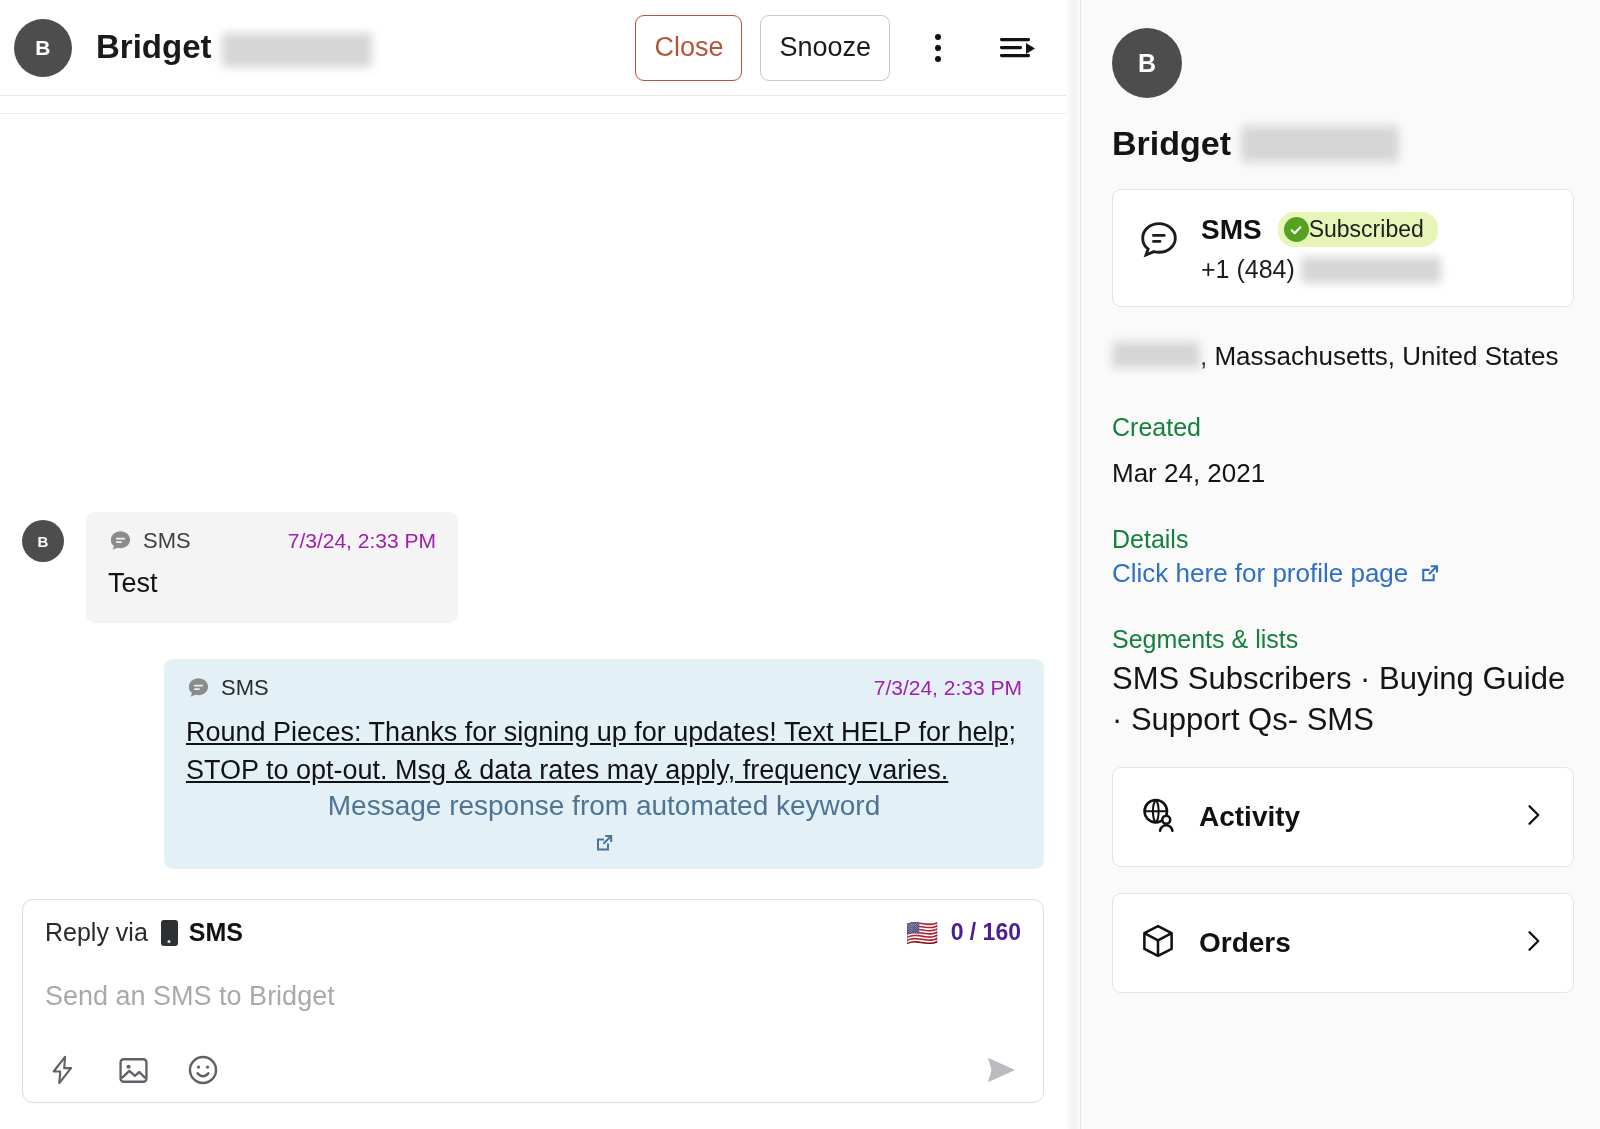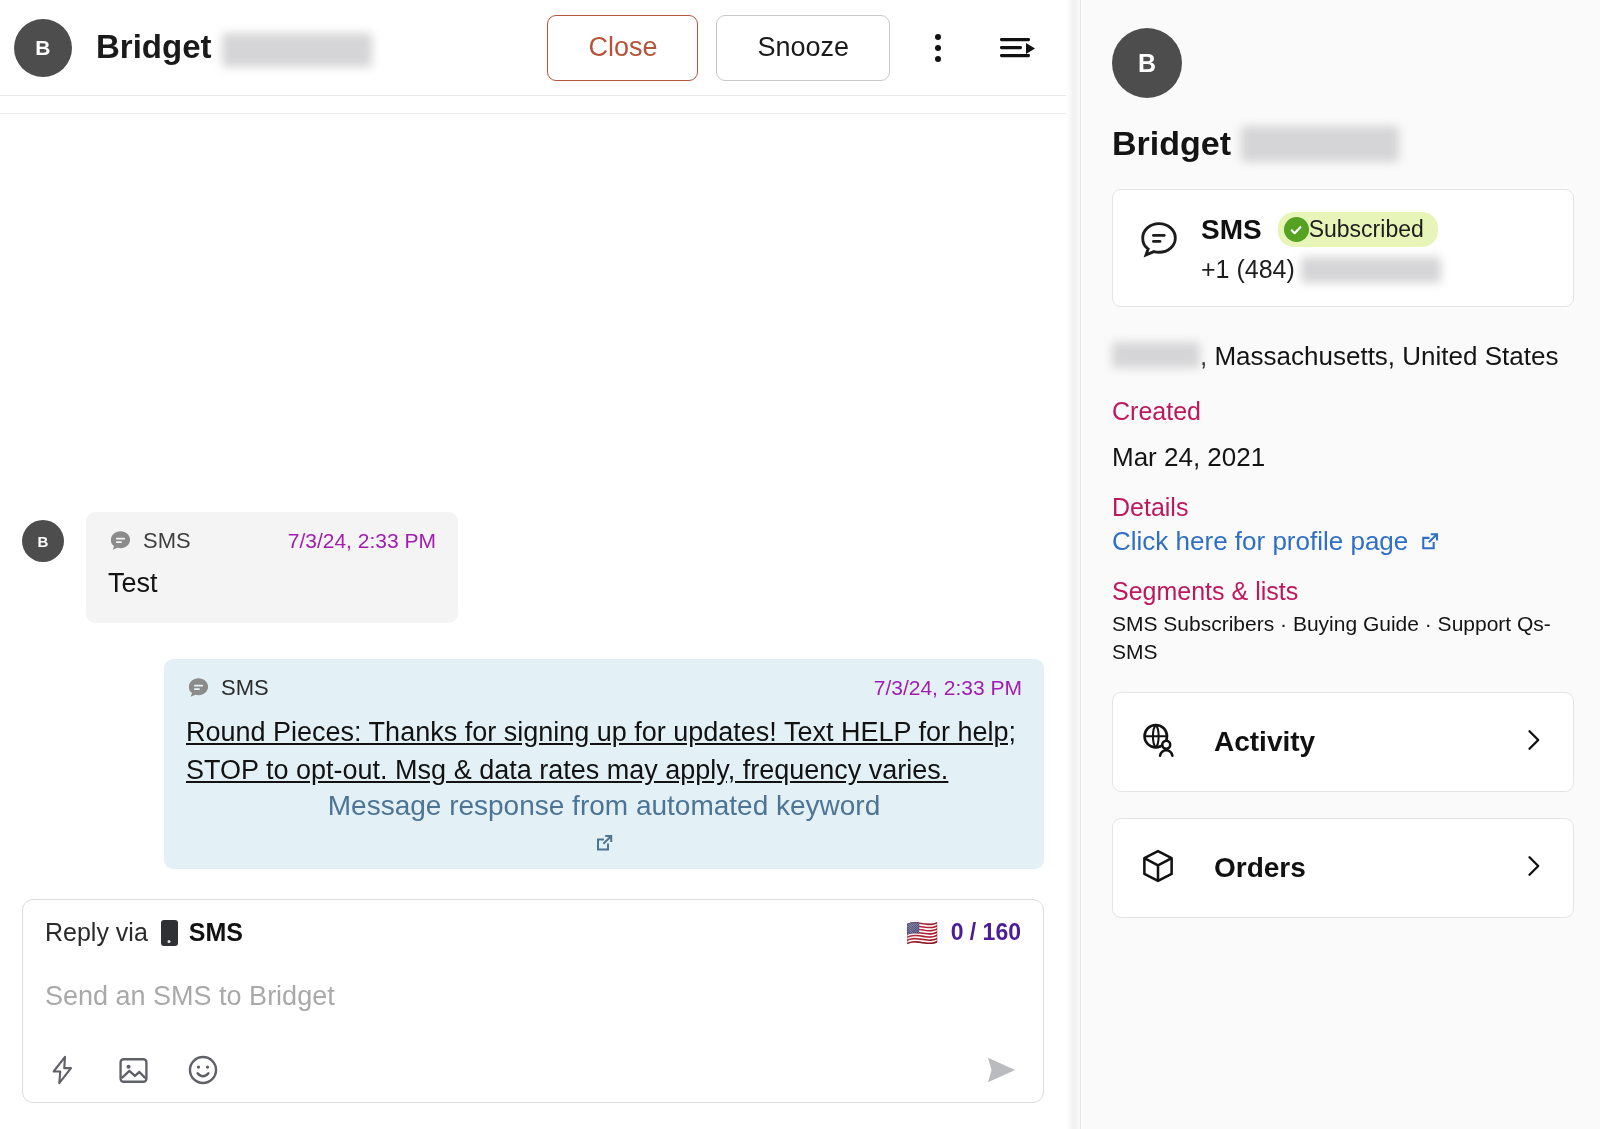--- a/index.html
+++ b/index.html
@@ -37,21 +37,21 @@
     margin-left: 24px; white-space: nowrap;
   }
   .redact {
     display: inline-block; vertical-align: middle;
     background: #d5d5d7; border-radius: 3px;
     filter: blur(5px);
   }
   .redact-name { width: 150px; height: 34px; margin-left: 10px; }
   .spacer { flex: 1 1 auto; }
   .btn {
-    height: 66px; padding: 0 40px;
+    height: 66px; padding: 0 18px;
     border-radius: 9px; background: #fff;
     font-size: 27px; font-family: "Liberation Sans", sans-serif;
     cursor: pointer; display: flex; align-items: center; justify-content: center;
     white-space: nowrap;
   }
   .btn-close { border: 1.6px solid #b5543a; color: #b5543a; margin-right: 18px; }
   .btn-snooze { border: 1.6px solid #c9c9c9; color: #1a1a1a; }
   .icon-btn {
     width: 52px; height: 52px; display: flex;
     align-items: center; justify-content: center;
@@ -179,33 +179,33 @@
   .badge-check {
     width: 25px; height: 25px; border-radius: 50%; background: #55a122;
     display: flex; align-items: center; justify-content: center; flex: none;
   }
   .sms-phone { font-size: 25px; color: #1d1d1d; margin-top: 8px; display: flex; align-items: center; }
   .sms-phone .redact { width: 140px; height: 26px; margin-left: 6px; }
 
   .p-block { margin-top: 30px; }
   .p-loc { font-size: 26px; color: #141414; line-height: 1.52; }
   .p-loc .redact { width: 88px; height: 26px; vertical-align: -3px; margin-right: 0; }
-  .p-head { font-size: 25px; color: #be185d; margin-top: 20px; }
+  .p-head { font-size: 25px; color: #15803d; margin-top: 36px; }
   .p-val { font-size: 26px; color: #141414; margin-top: 16px; }
   .p-link {
     font-size: 26px; color: #2f6fc4; margin-top: 4px;
     display: inline-flex; align-items: center; gap: 9px; cursor: pointer;
   }
-  .p-seg { font-size: 21px; color: #141414; line-height: 1.34; margin-top: 4px; }
+  .p-seg { font-size: 31px; color: #141414; line-height: 1.34; margin-top: 4px; }
 
   .nav-card {
     background: #fff; border: 1px solid #e4e4e4; border-radius: 9px;
     margin-top: 26px; height: 100px;
     display: flex; align-items: center; padding: 0 26px;
-    cursor: pointer; gap: 37px;
+    cursor: pointer; gap: 22px;
   }
   .nav-label { font-size: 28px; font-weight: 700; color: #111; }
   .nav-chev { margin-left: auto; }
 </style>
 </head>
 <body>
 
 <div class="app">
 
   <div class="conv-pane">

